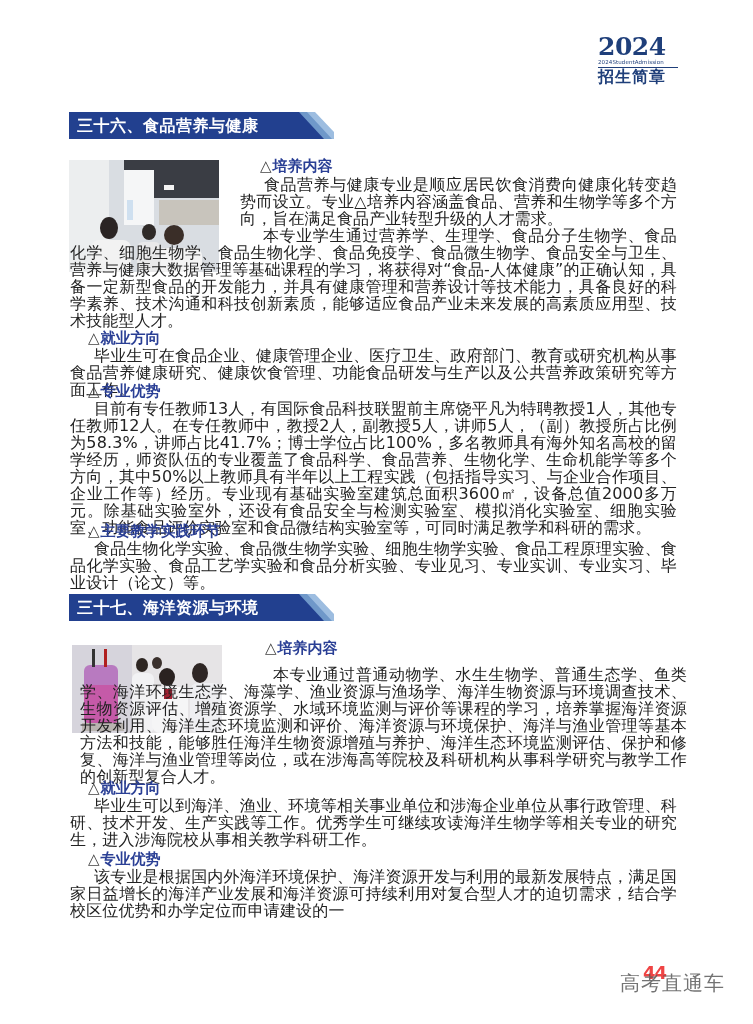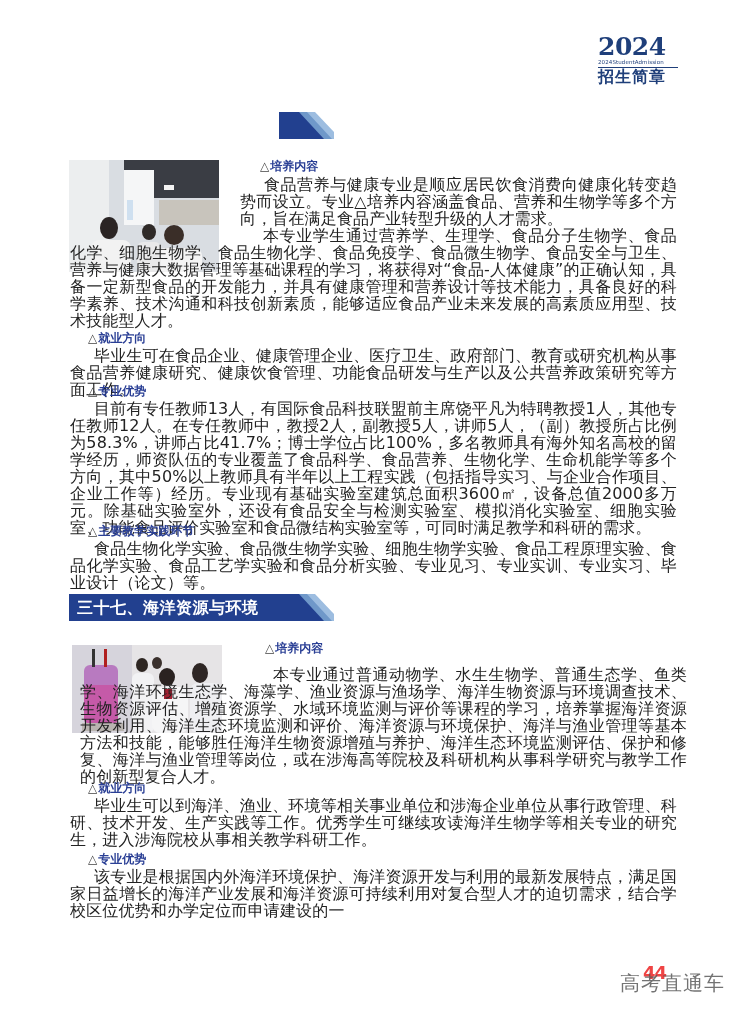--- a/index.html
+++ b/index.html
@@ -11,38 +11,39 @@
   .brand .sub { font-size: 5.5px; color: #1f3f7a; border-bottom: 1px solid #1f3f7a; line-height: 7px; letter-spacing: 0.1px; padding-bottom: 1px; }
   .brand .zh { font-size: 16px; font-weight: bold; color: #1f3f7a; letter-spacing: 1px; line-height: 18px; }
 
   .section-banner { position: absolute; left: 69px; height: 27px; width: 262px; }
   .banner-main { position: absolute; left: 0; top: 0; height: 27px; width: 225px; background: #22408f; color: #fff; font-weight: bold; font-size: 16px; line-height: 27px; padding-left: 8px; letter-spacing: 0.5px; }
   .banner-tail { position: absolute; left: 210px; top: 0; width: 55px; height: 27px; }
 
   .photo { position: absolute; overflow: hidden; }
   .photo svg { display: block; }
 
-  .heading { position: absolute; font-size: 12px; font-weight: bold; color: #2a3f95; line-height: 16px; }
+  .heading { position: absolute; font-size: 15px; font-weight: bold; color: #2a3f95; line-height: 16px; }
   .heading .tri { font-weight: normal; color: #444; margin-right: 1px; }
 
   .para { position: absolute; font-size: 16px; line-height: 17px; color: #222; text-align: justify; letter-spacing: 0.15px; }
 
   .page-num { position: absolute; left: 643px; top: 962px; font-size: 18px; font-weight: bold; color: #ef4444; letter-spacing: -1px; }
   .watermark { position: absolute; left: 620px; top: 970px; font-size: 20px; color: rgba(90,90,90,0.85); letter-spacing: 1px; }
 </style>
 </head>
 <body>
 
 <div class="brand">
   <div class="year">2024</div>
   <div class="sub">2024StudentAdmission</div>
   <div class="zh">招生简章</div>
 </div>
 
 <div class="section-banner" style="top:112px;">
+  <div class="banner-main">三十六、食品营养与健康</div>
   <svg class="banner-tail" viewBox="0 0 55 27">
     <polygon points="0,0 22,0 49,27 0,27" fill="#22408f"></polygon>
     <polygon points="20,0 30,0 55,27 45,27" fill="#6f98c9"></polygon>
     <polygon points="28,0 36,0 55,20 55,27 53,27" fill="#9dbde0"></polygon>
   </svg>
 </div>
 
 <div class="photo" style="left:69px; top:160px; width:150px; height:112px;">
   <svg width="150" height="112" viewBox="0 0 150 112">
     <rect width="150" height="112" fill="#d9dde2"></rect>

